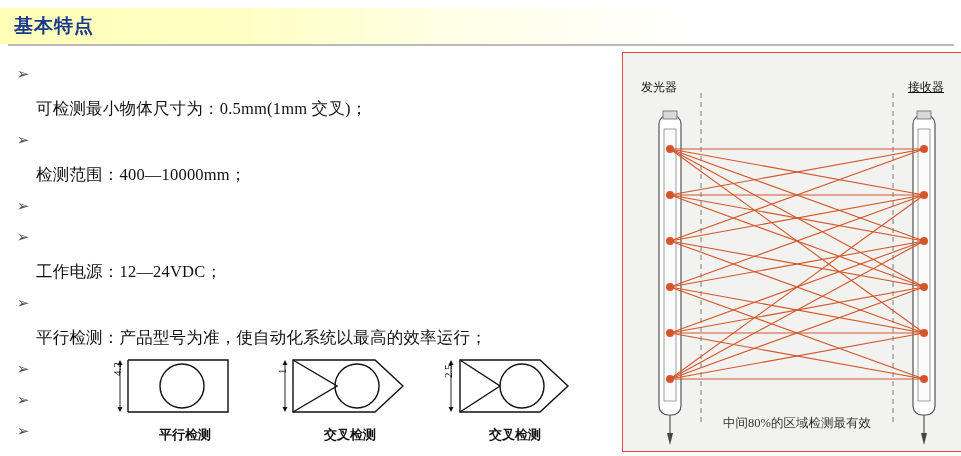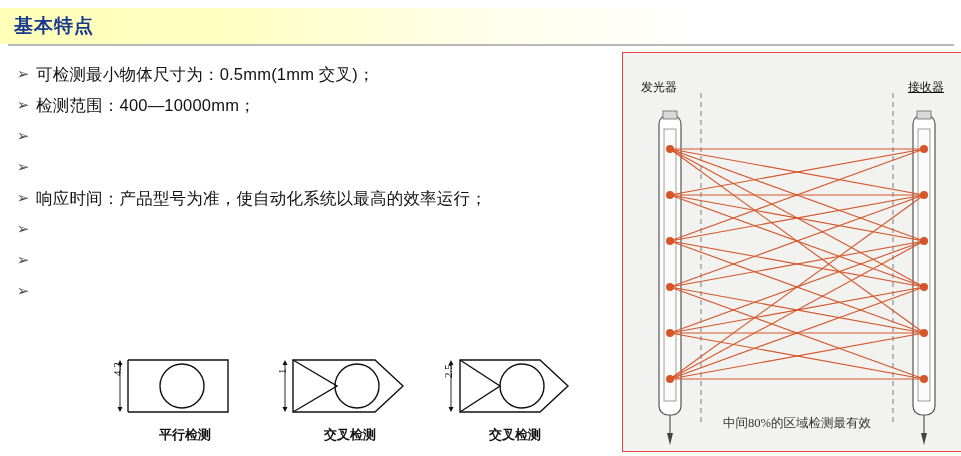--- a/index.html
+++ b/index.html
@@ -59,22 +59,23 @@
     flex: 0 0 26px;
     text-align: center;
     font-size: 15px;
     color: #4a4a4a;
     line-height: 24px;
   }
   .bullet-text {
     font-size: 16.5px;
     color: #111111;
     line-height: 24px;
-    font-family: Liberation Sans, sans-serif;
+    font-family: Liberation Serif, serif;
     letter-spacing: 0.2px;
+    margin-top: 35px;
   }
 
   
   #sketch-row {
     position: absolute;
     left: 110px;
     top: 348px;
     width: 500px;
     height: 105px;
   }
@@ -147,25 +148,26 @@
     <span class="bullet-marker">➢</span>
     <span class="bullet-text">检测范围：400—10000mm；</span>
   </div>
 
   <div class="bullet-row">
     <span class="bullet-marker">➢</span>
   </div>
 
   <div class="bullet-row">
     <span class="bullet-marker">➢</span>
-  </div>
-
-  <div class="bullet-row">
-    <span class="bullet-marker">➢</span>
-    <span class="bullet-text">响应时间：产品型号为准，使自动化系统以最高的效率运行；</span>
+    <span class="bullet-text">工作电源：12—24VDC；</span>
+  </div>
+
+  <div class="bullet-row">
+    <span class="bullet-marker">➢</span>
+    <span class="bullet-text">平行检测：产品型号为准，使自动化系统以最高的效率运行；</span>
   </div>
 
   <div class="bullet-row">
     <span class="bullet-marker">➢</span>
   </div>
 
   <div class="bullet-row">
     <span class="bullet-marker">➢</span>
   </div>
 

